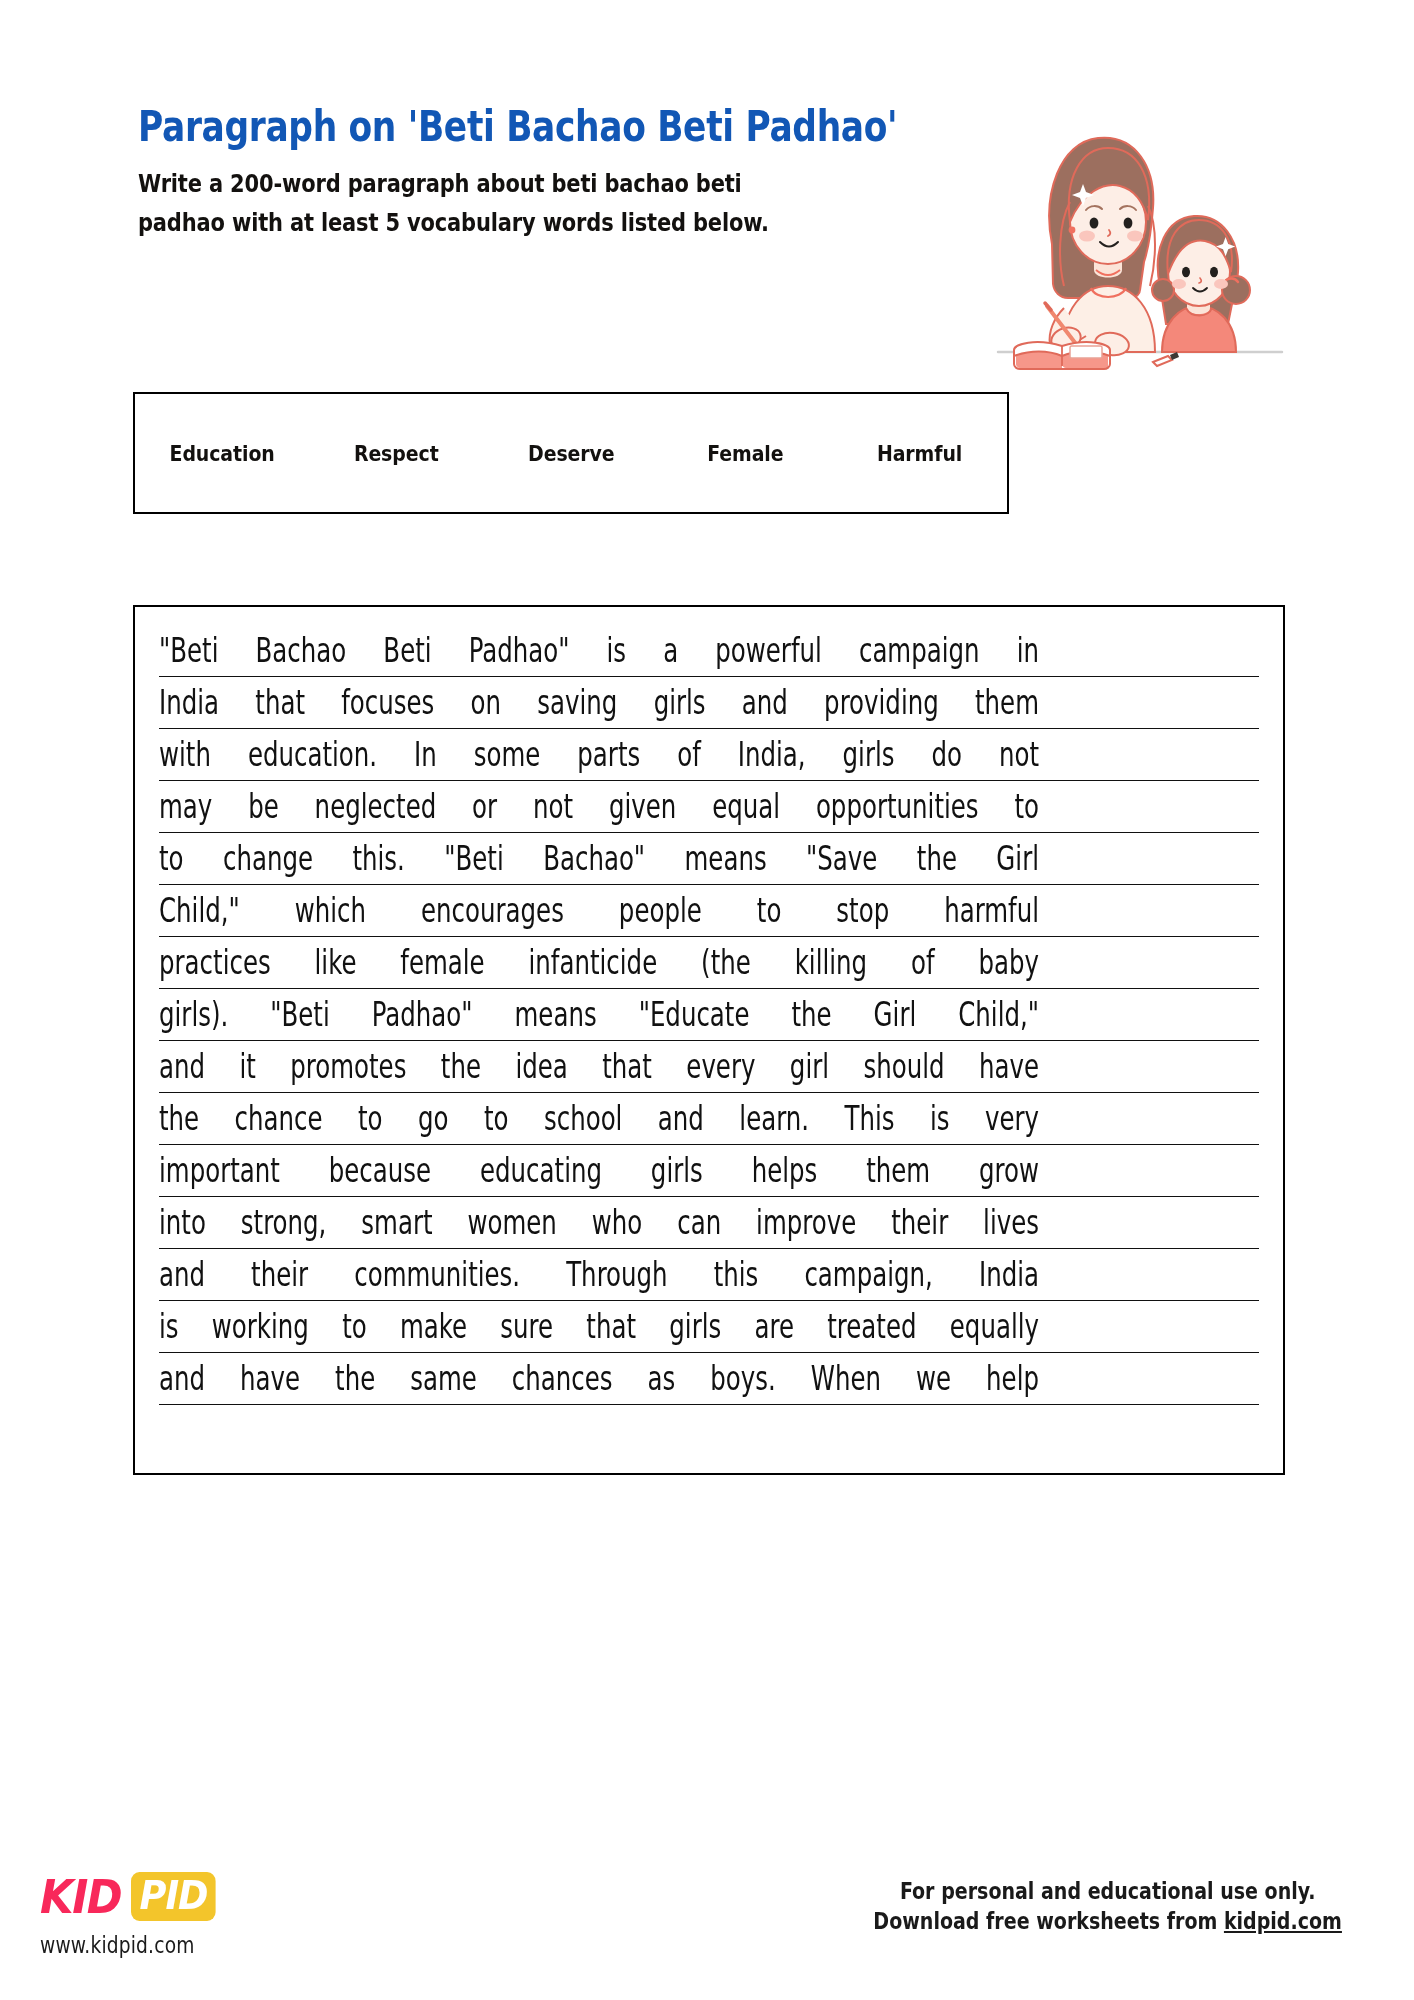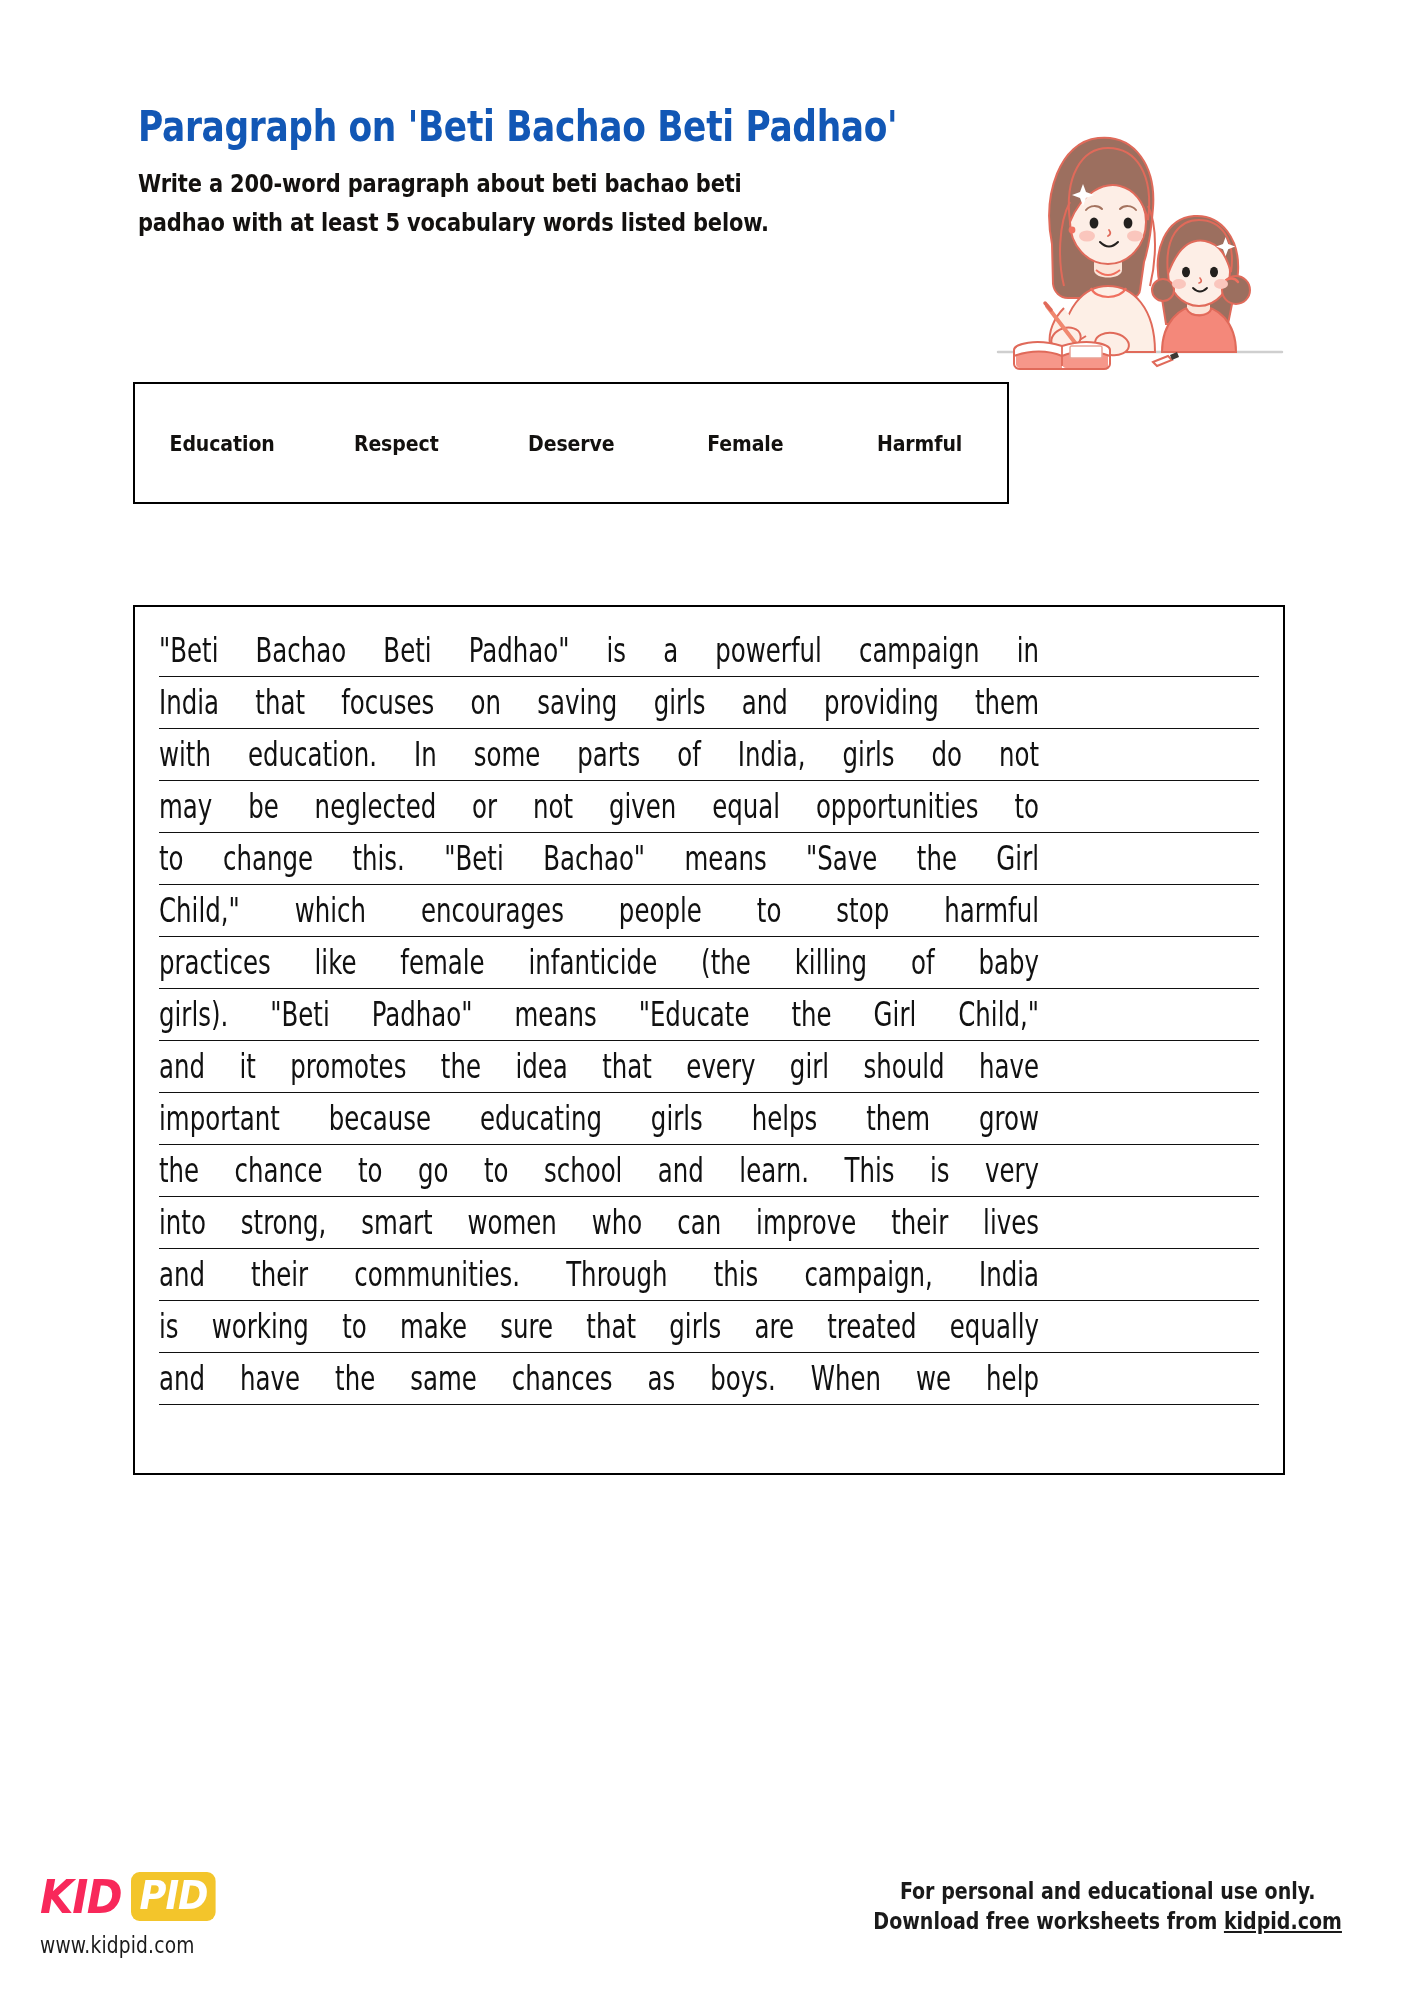--- a/index.html
+++ b/index.html
@@ -68,21 +68,21 @@
     top: -6px;
     width: 300px;
     height: 290px;
   }
   .illustration svg { display: block; width: 100%; height: 100%; }
 
   
   .vocab-box {
     position: absolute;
     left: 133px;
-    top: 382px;
+    top: 392px;
     width: 876px;
     height: 122px;
     border: 2.5px solid #000000;
     box-sizing: border-box;
     display: flex;
     flex-direction: column;
     justify-content: center;
     gap: 46px;
   }
   .vocab-row {
@@ -347,24 +347,24 @@
     <div class="answer-line justify">
         <span>practices like female infanticide (the killing of baby</span>
       </div>
     <div class="answer-line justify">
         <span>girls). "Beti Padhao" means "Educate the Girl Child,"</span>
       </div>
     <div class="answer-line justify">
         <span>and it promotes the idea that every girl should have</span>
       </div>
     <div class="answer-line justify">
+        <span>the chance to go to school and learn. This is very</span>
+      </div>
+    <div class="answer-line justify">
         <span>important because educating girls helps them grow</span>
-      </div>
-    <div class="answer-line justify">
-        <span>the chance to go to school and learn. This is very</span>
       </div>
     <div class="answer-line justify">
         <span>into strong, smart women who can improve their lives</span>
       </div>
     <div class="answer-line justify">
         <span>and their communities. Through this campaign, India</span>
       </div>
     <div class="answer-line justify">
         <span>is working to make sure that girls are treated equally</span>
       </div>

